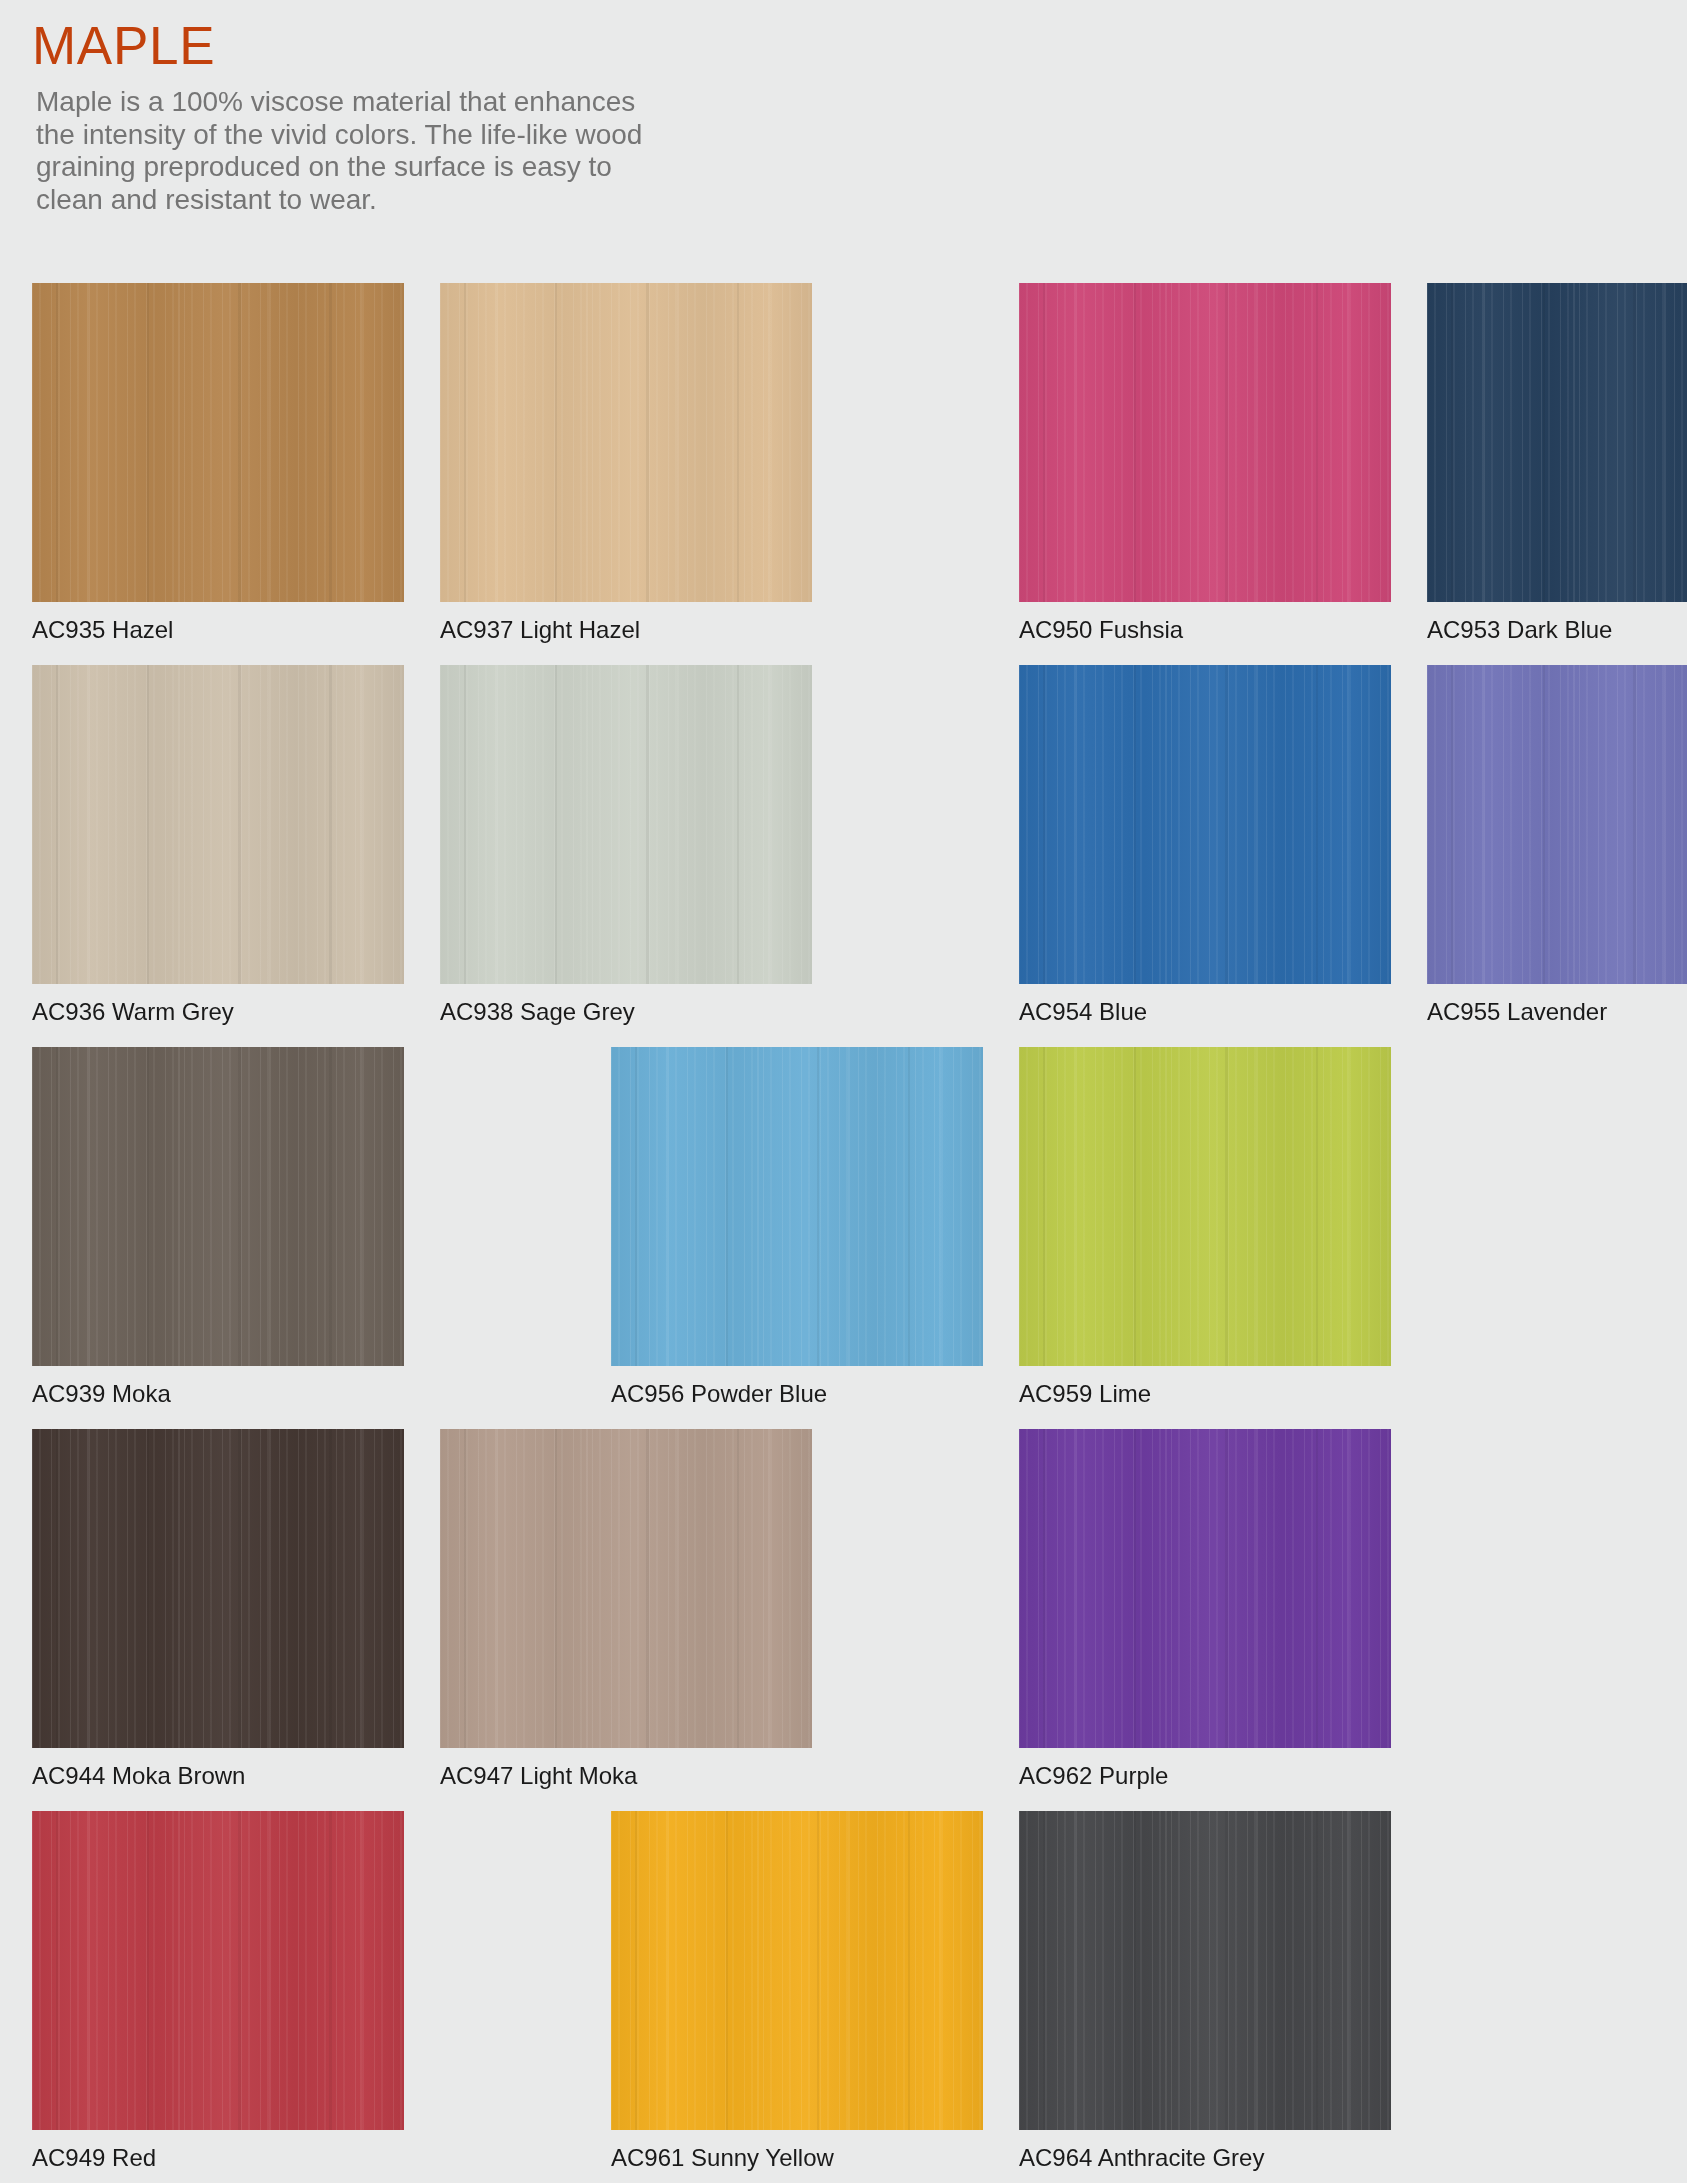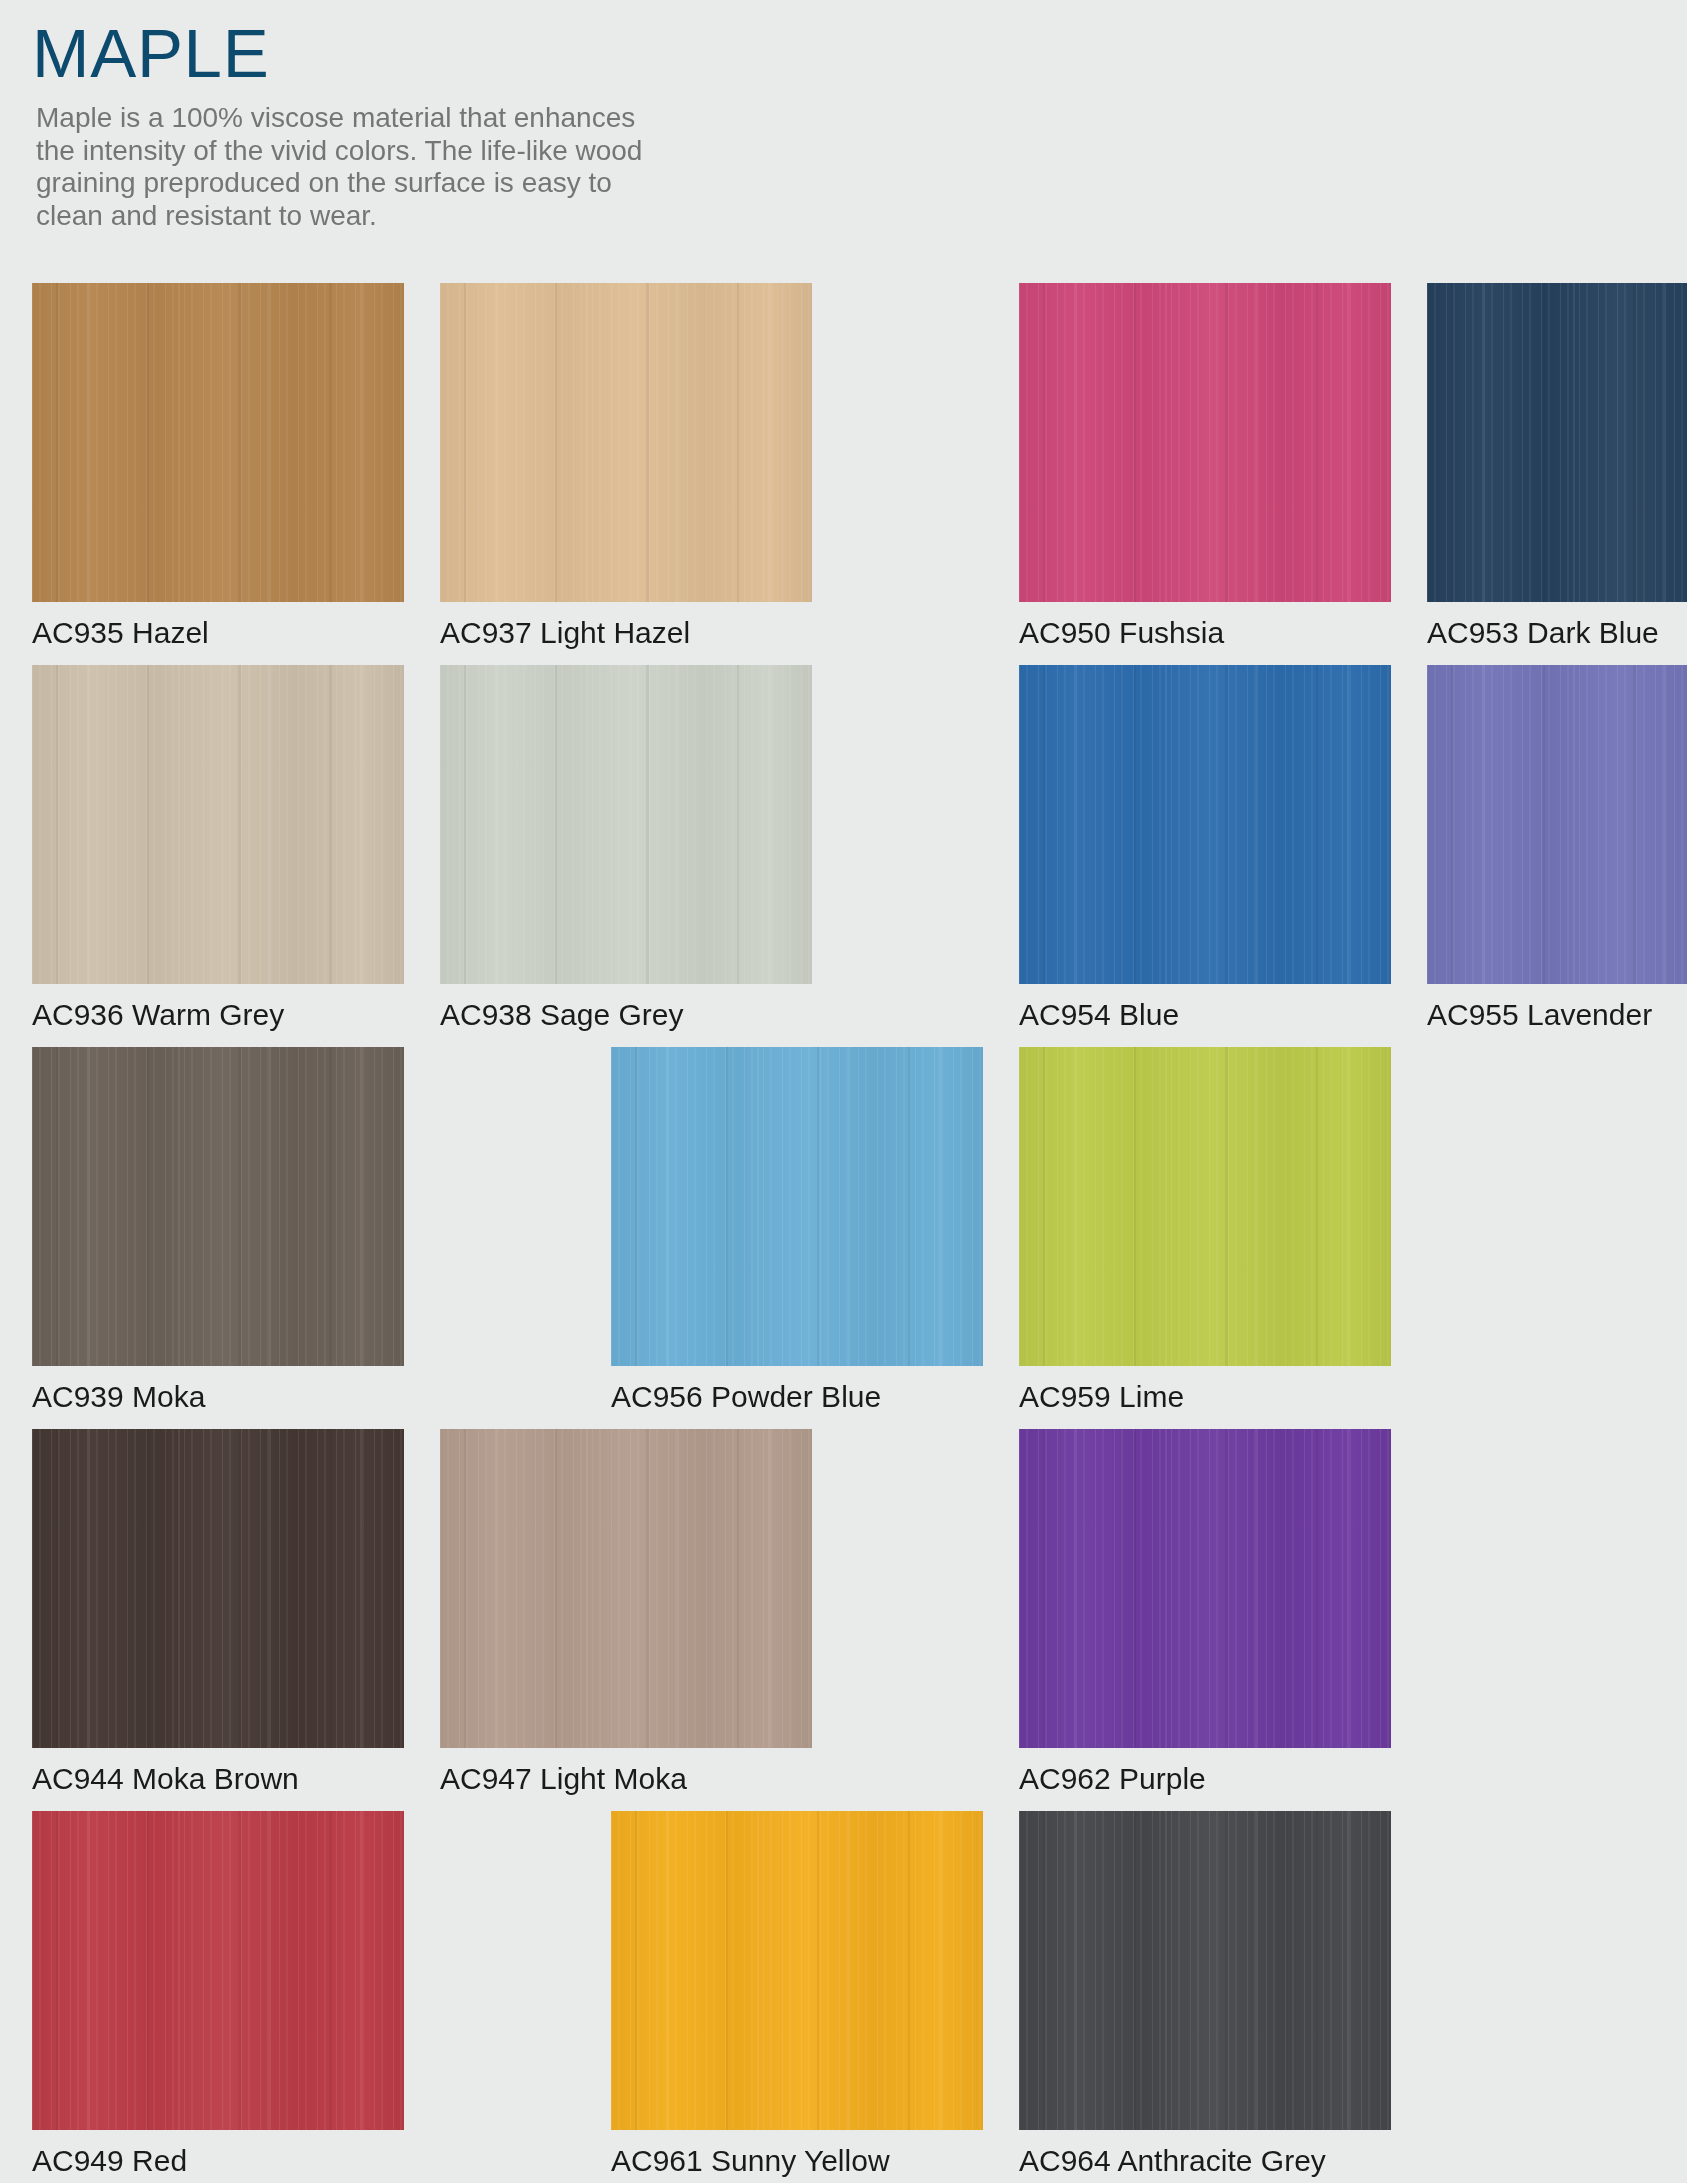--- a/index.html
+++ b/index.html
@@ -25,24 +25,24 @@
   }
 
   
   .header {
     position: absolute;
     left: 32px;
     top: 18.5px;
     width: 728px;
   }
   .page-title {
-    font-size: 69px;
+    font-size: 53px;
     line-height: 1.0;
     font-weight: 400;
-    color: #0c4a6e;
+    color: #c2410c;
     letter-spacing: 0.7px;
     margin: 0 0 14.6px 0;
     font-family: "Liberation Sans", sans-serif;
   }
   .page-desc {
     font-size: 28px;
     line-height: 1.16;
     color: #757575;
     margin: 4px;
     max-width: 635px;
@@ -117,21 +117,21 @@
         rgba(0,0,0,0.030) 33%,
         rgba(255,255,255,0.045) 52%,
         rgba(0,0,0,0.040) 71%,
         rgba(255,255,255,0.025) 88%,
         rgba(0,0,0,0.050) 100%);
     mix-blend-mode: normal;
   }
 
   .swatch-label {
     margin-top: 14.6px;
-    font-size: 30px;
+    font-size: 24px;
     line-height: 1.05;
     color: #1a1a1a;
     white-space: nowrap;
     font-family: "Liberation Sans", sans-serif;
   }
 </style>
 </head>
 <body>
 
 <div class="page">

